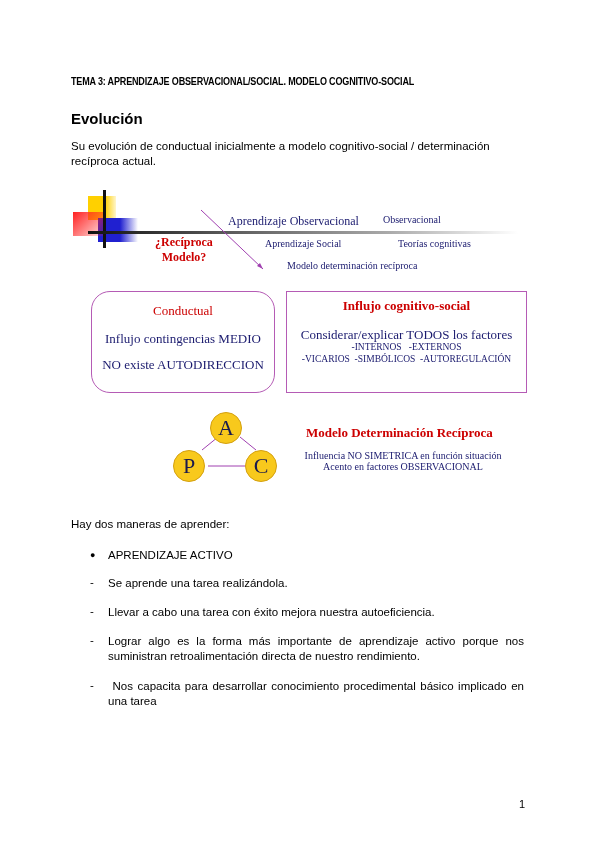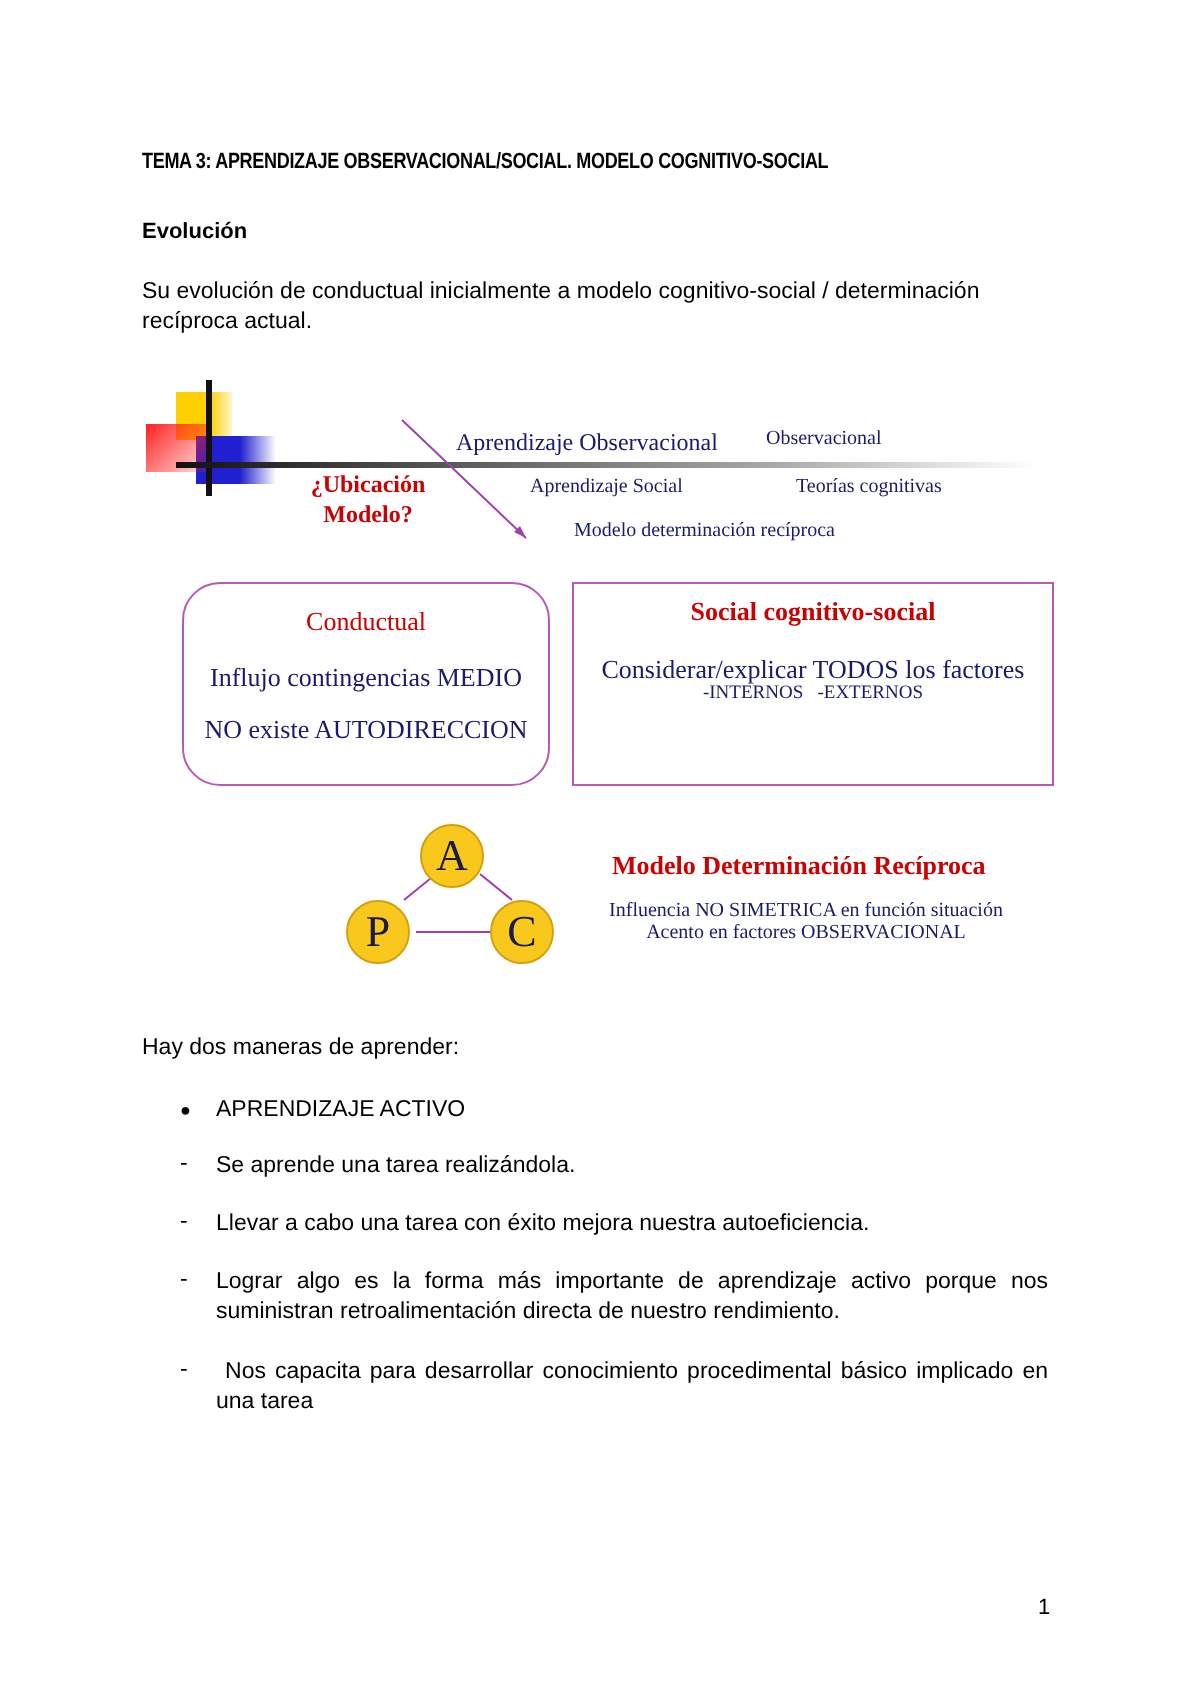--- a/index.html
+++ b/index.html
@@ -1,19 +1,19 @@
 <!DOCTYPE html>
 <html><head>
 <meta charset="utf-8">
 <style>
   html, body { margin:0; padding:0; background:#ffffff; }
   body { width:600px; height:848px; position:relative; overflow:hidden; font-family:"Liberation Sans", sans-serif; color:#000; }
   .abs { position:absolute; }
   .title { left:71px; top:75px; font-family:"Liberation Sans Narrow","Liberation Sans", sans-serif; font-weight:bold; font-size:11px; letter-spacing:-0.2px; transform:scaleX(0.82); transform-origin:left top; white-space:nowrap; }
-  .h2 { left:71px; top:110px; font-weight:bold; font-size:11px; }
+  .h2 { left:71px; top:110px; font-weight:bold; font-size:15px; }
   .para { left:71px; top:139px; width:460px; font-size:11.5px; line-height:15px; }
   .serif { font-family:"Liberation Serif", serif; }
   .navy { color:#1a1a6e; }
   .red { color:#cc0000; }
   .box { border:1.5px solid #b55bb5; background:#fff; }
   .box1 { left:91px; top:291px; width:182px; height:100px; text-align:center;border-radius:19px; }
   .box2 { left:286px; top:291px; width:239px; height:100px; text-align:center; }
   .circle { position:absolute; width:30px; height:30px; border-radius:50%; background:#f8c91c; border:1px solid #d4a010; font-family:"Liberation Serif", serif; font-size:22px; color:#1a1a4e; text-align:center; line-height:30px; }
   .list { font-size:11.5px; }
   .dash { position:absolute; left:90px; }
@@ -34,40 +34,41 @@
   <div class="abs" style="left:33px; top:0px; width:2.5px; height:58px; background:#111;"></div>
 </div>
 <div class="abs" style="left:88px; top:231px; width:430px; height:3px; background:linear-gradient(90deg,#111 0%,#555 30%,#aaa 70%,rgba(200,200,200,0));"></div>
 
 <svg class="abs" style="left:195px; top:205px;" width="80" height="70">
   <line x1="6" y1="5" x2="68" y2="64" stroke="#a040b0" stroke-width="1"></line>
   <polygon points="68,64 62,61 65,58" fill="#a040b0"></polygon>
 </svg>
 
 <div class="abs serif red" style="left:150px; top:235px; width:68px; text-align:center; font-weight:bold; font-size:12px; line-height:15px;">
-  <div>¿Ubicación</div>
+  <div>¿Recíproca</div>
   <div>Modelo?</div>
 </div>
 
 <div class="abs serif navy" style="left:228px; top:214px; font-size:12px;">Aprendizaje Observacional</div>
 <div class="abs serif navy" style="left:383px; top:214px; font-size:10px;">Observacional</div>
 <div class="abs serif navy" style="left:265px; top:238px; font-size:10px;">Aprendizaje Social</div>
 <div class="abs serif navy" style="left:398px; top:238px; font-size:10px;">Teorías cognitivas</div>
 <div class="abs serif navy" style="left:287px; top:260px; font-size:10px;">Modelo determinación recíproca</div>
 
 <div class="abs box box1 serif">
   <div class="red" style="margin-top:11px; font-size:13px;">Conductual</div>
   <div class="navy" style="margin-top:12px; font-size:13px;">Influjo contingencias MEDIO</div>
   <div class="navy" style="margin-top:10px; font-size:13px;">NO existe AUTODIRECCION</div>
 </div>
 
 <div class="abs box box2 serif">
-  <div class="red" style="margin-top:6px; font-size:13px; font-weight:bold;">Social cognitivo-social</div>
+  <div class="red" style="margin-top:6px; font-size:13px; font-weight:bold;">Influjo cognitivo-social</div>
   <div class="navy" style="margin-top:14px; font-size:13px; line-height:14px;">Considerar/explicar TODOS los factores</div>
   <div class="navy" style="font-size:9.5px; line-height:11px; white-space:pre;">-INTERNOS   -EXTERNOS</div>
+  <div class="navy" style="font-size:9.5px; line-height:12px; white-space:pre;">-VICARIOS  -SIMBÓLICOS  -AUTOREGULACIÓN</div>
 </div>
 
 <svg class="abs" style="left:170px; top:410px;" width="110" height="80">
   <line x1="48" y1="27" x2="32" y2="40" stroke="#a040b0" stroke-width="1"></line>
   <line x1="70" y1="27" x2="86" y2="40" stroke="#a040b0" stroke-width="1"></line>
   <line x1="38" y1="56" x2="80" y2="56" stroke="#a040b0" stroke-width="1"></line>
 </svg>
 <div class="circle" style="left:210px; top:412px;">A</div>
 <div class="circle" style="left:173px; top:450px;">P</div>
 <div class="circle" style="left:245px; top:450px;">C</div>

